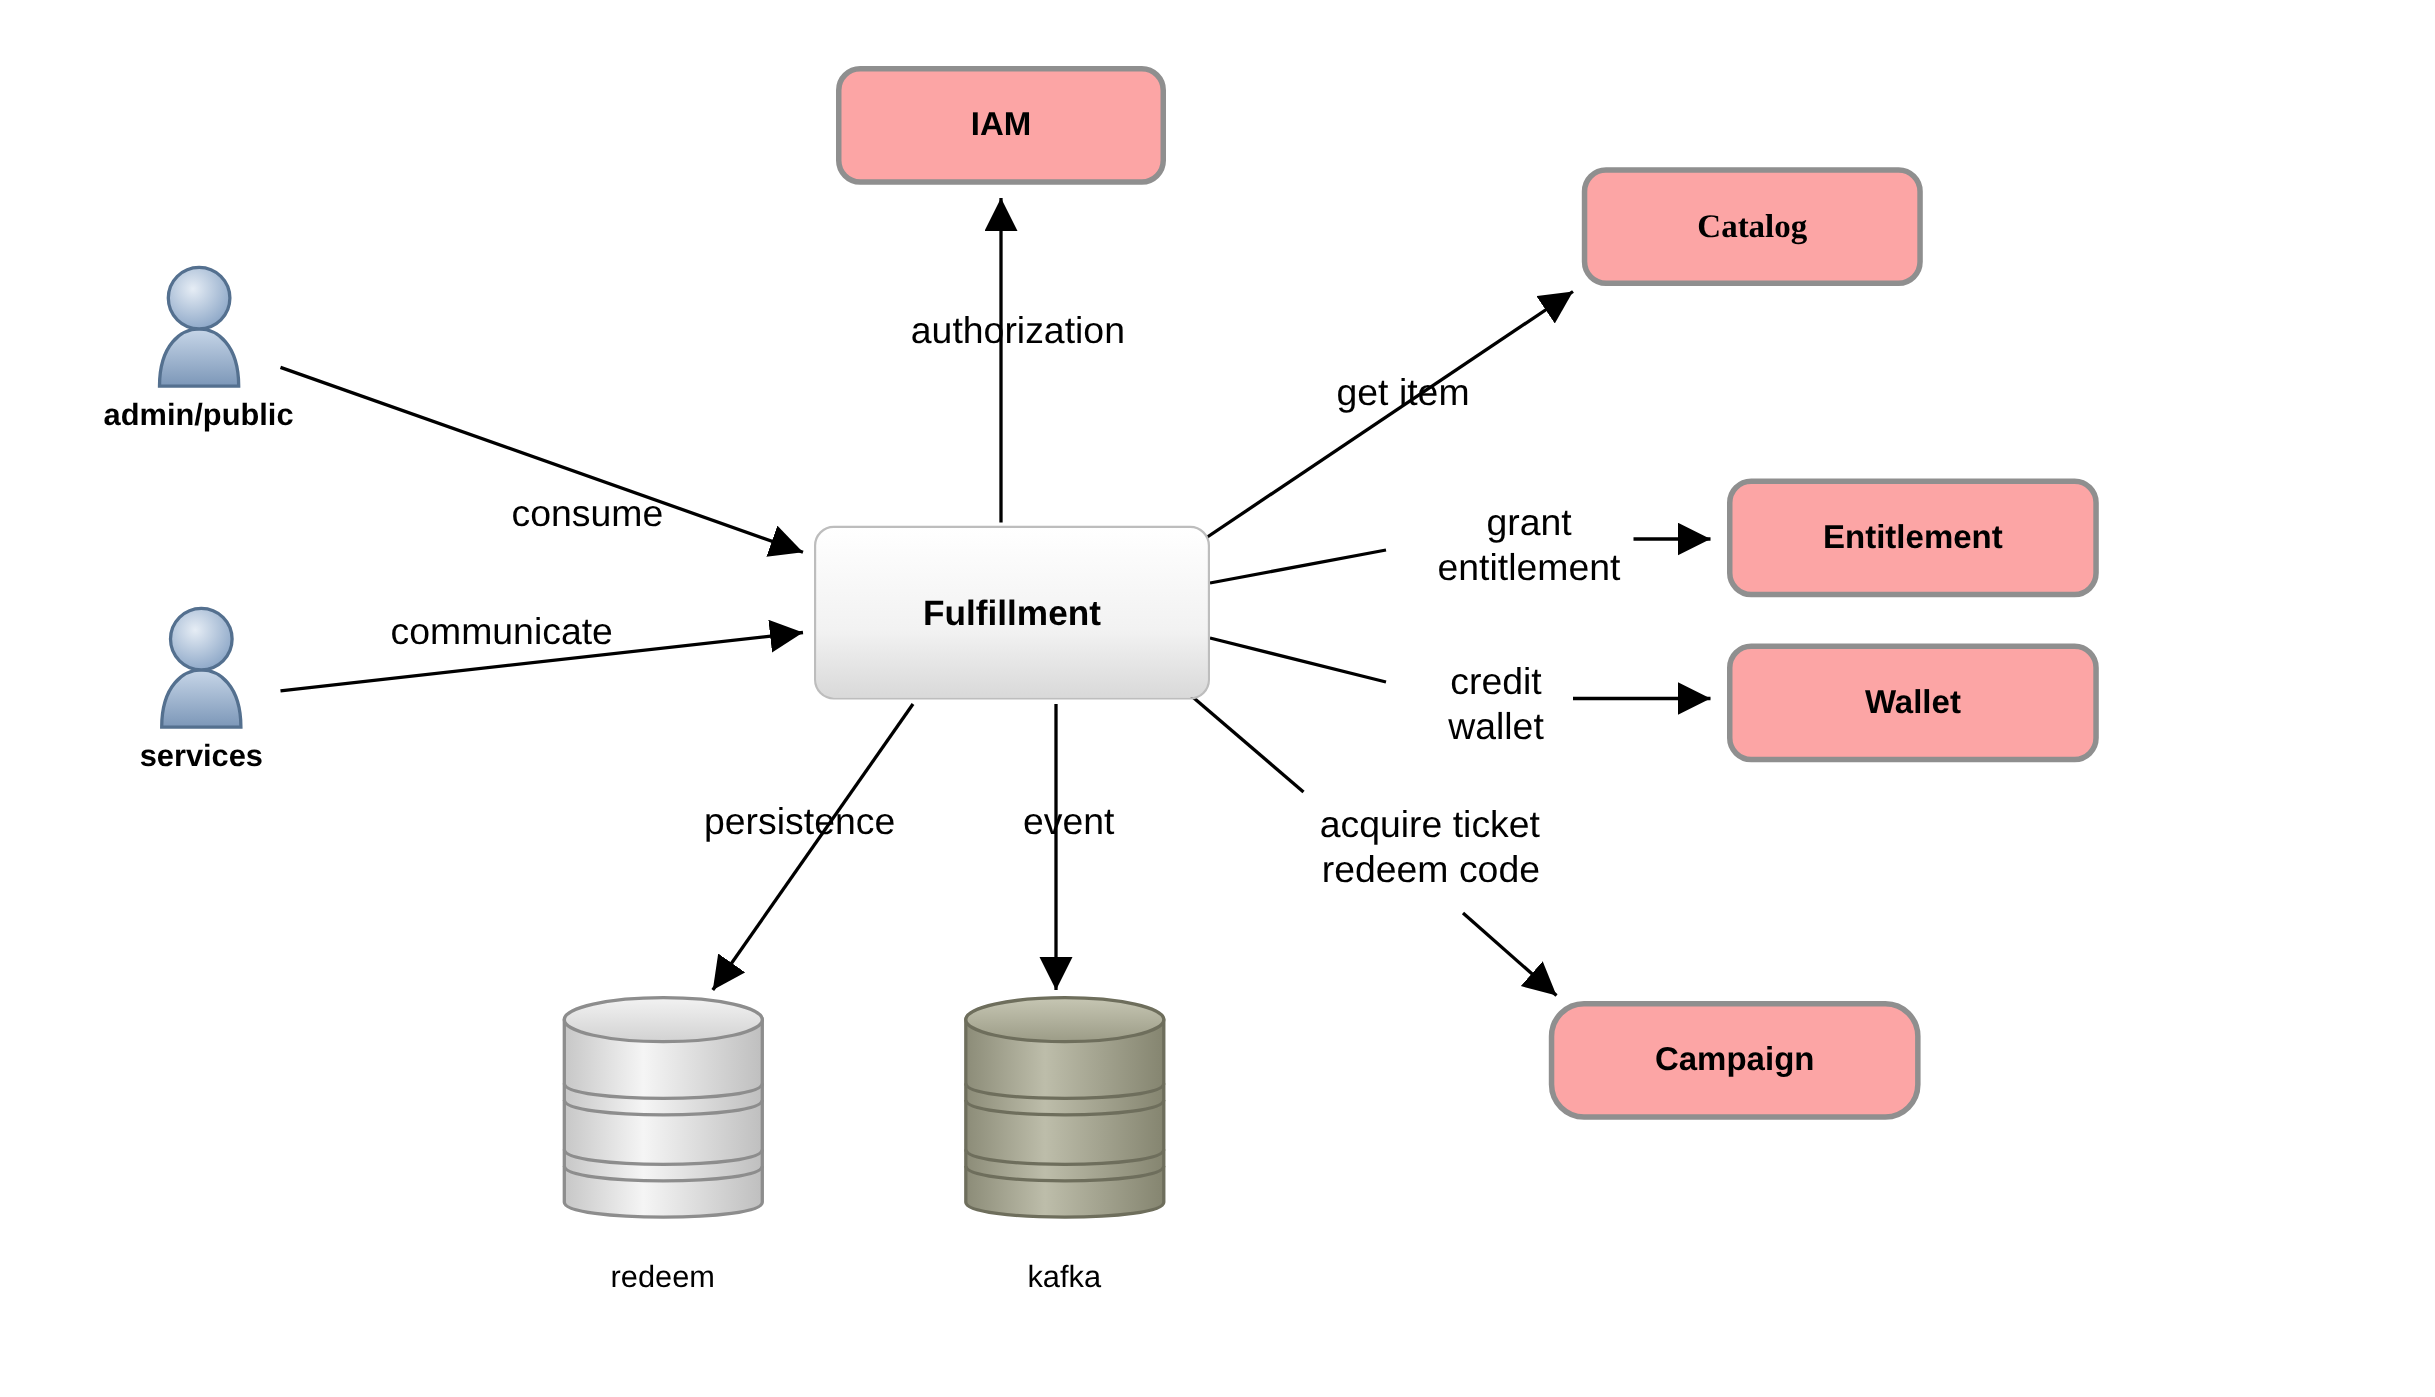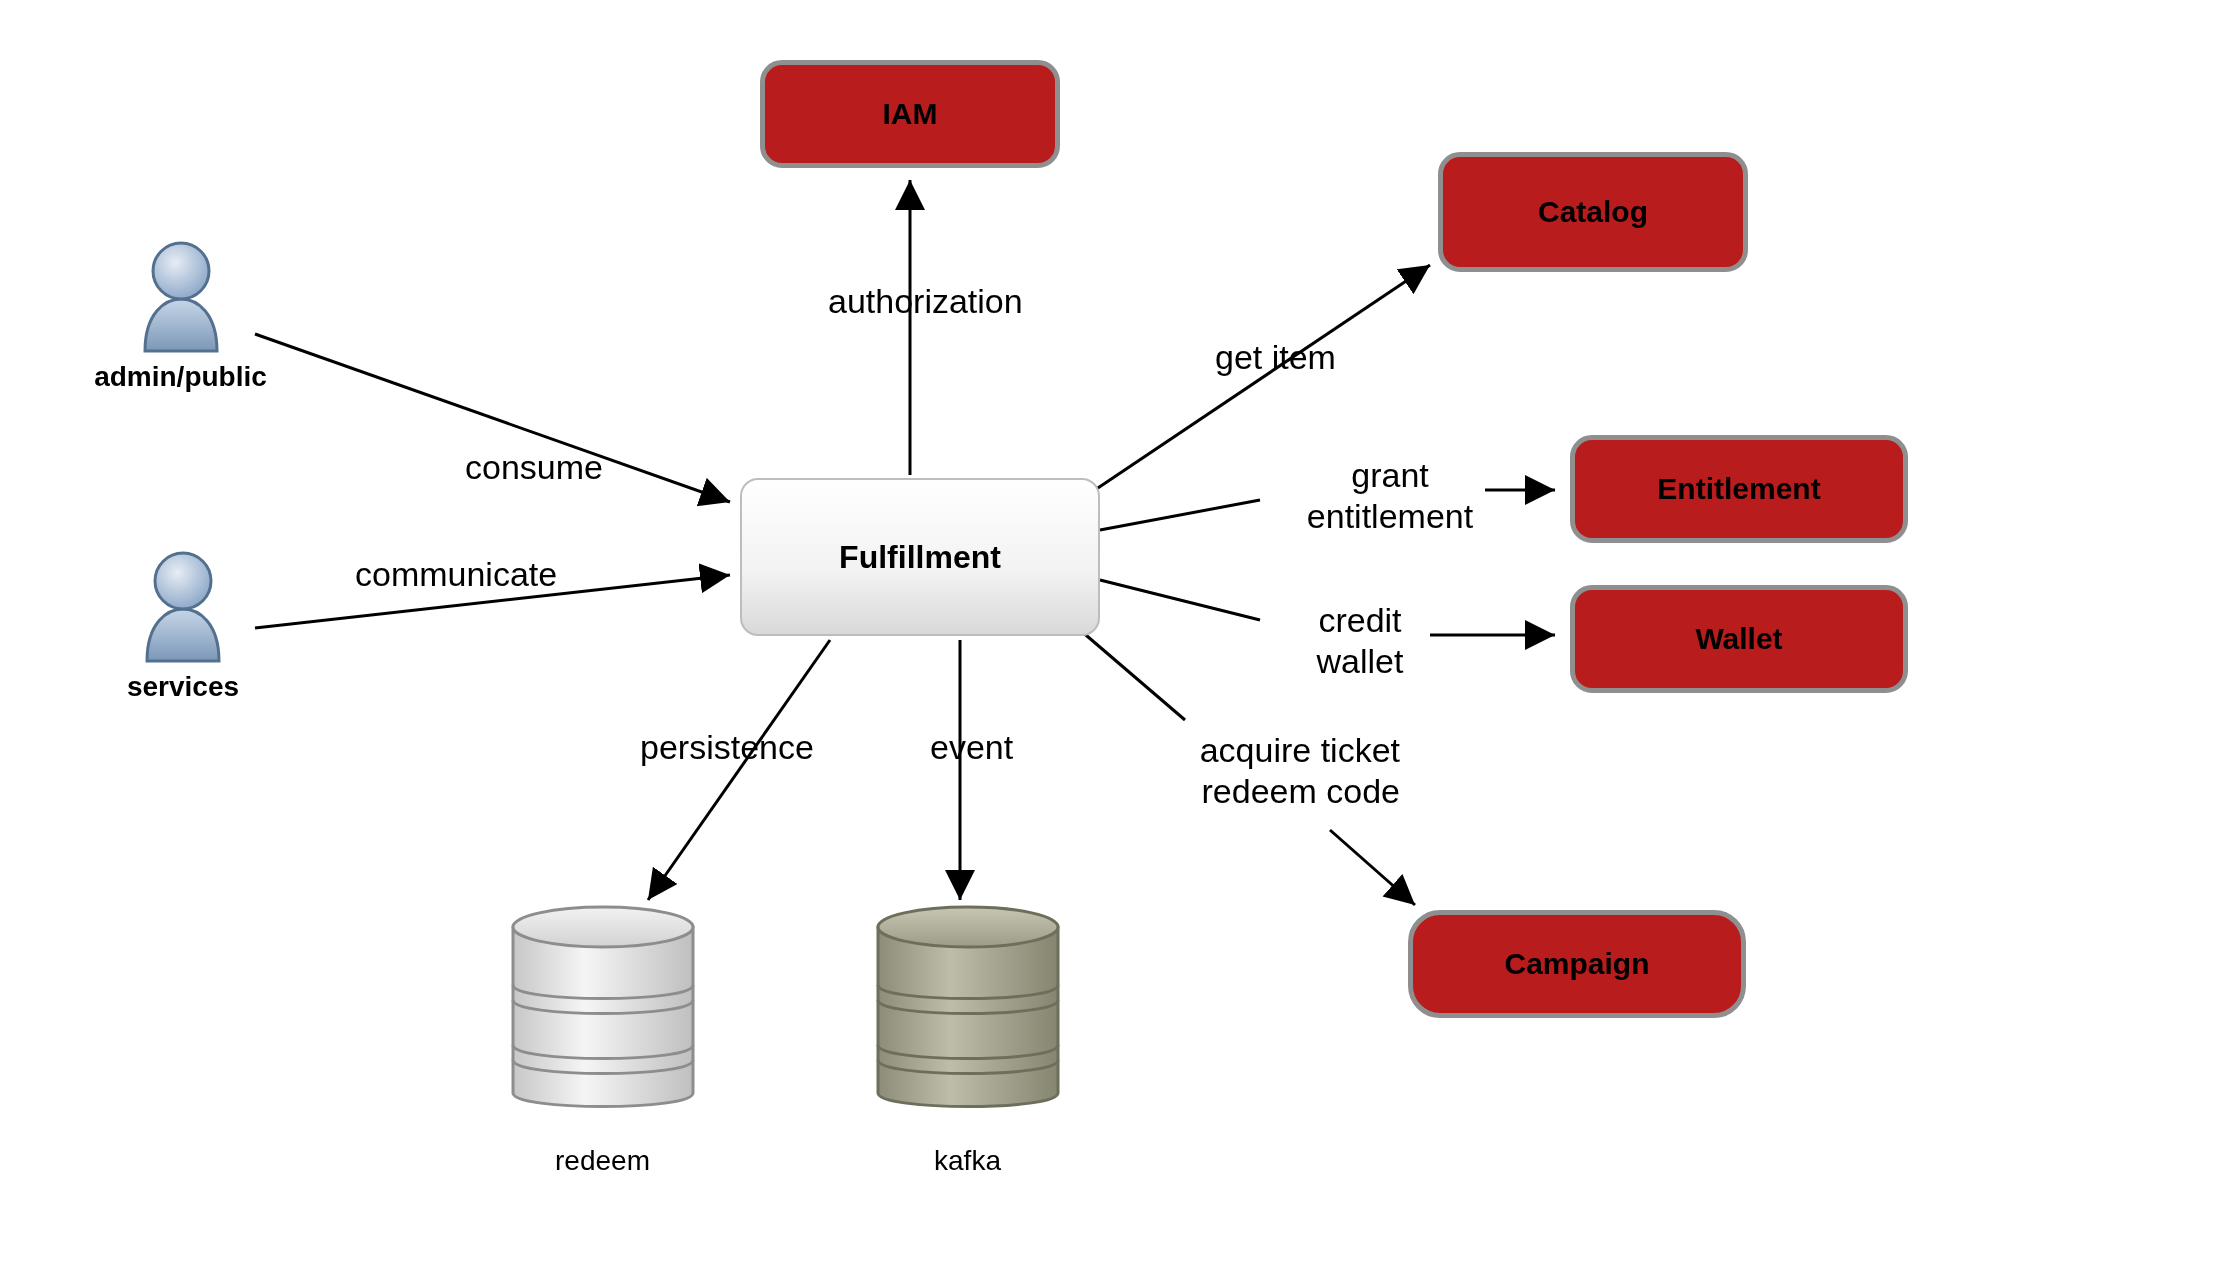--- a/index.html
+++ b/index.html
@@ -9,21 +9,21 @@
       width: 2214px; height: 1270px;
       position: relative;
     }
     .canvas { position: absolute; inset: 0; }
 
     
     .service-box {
       position: absolute;
       border: 5px solid #8f8f8f;
       border-radius: 22px;
-      background: #b91c1c;
+      background: #fca5a5;
       display: flex;
       align-items: center;
       justify-content: center;
       font-weight: 700;
       font-size: 30px;
       color: #000;
     }
 
     
     .center-node {
@@ -96,21 +96,21 @@
   </svg>
 
   <div class="center-node" style="left:740px; top:478px; width:360px; height:158px;">
     <span>Fulfillment</span>
   </div>
 
   <div class="service-box" style="left:760px; top:60px; width:300px; height:108px;">
     <span>IAM</span>
   </div>
 
-  <div class="service-box" style="left:1438px; top:152px; width:310px; height:120px;">
+  <div class="service-box" style="left:1438px; top:152px; width:310px; height:108px;font-family:Liberation Serif, serif;">
     <span>Catalog</span>
   </div>
 
   <div class="service-box" style="left:1570px; top:435px; width:338px; height:108px;">
     <span>Entitlement</span>
   </div>
 
   <div class="service-box" style="left:1570px; top:585px; width:338px; height:108px;">
     <span>Wallet</span>
   </div>

